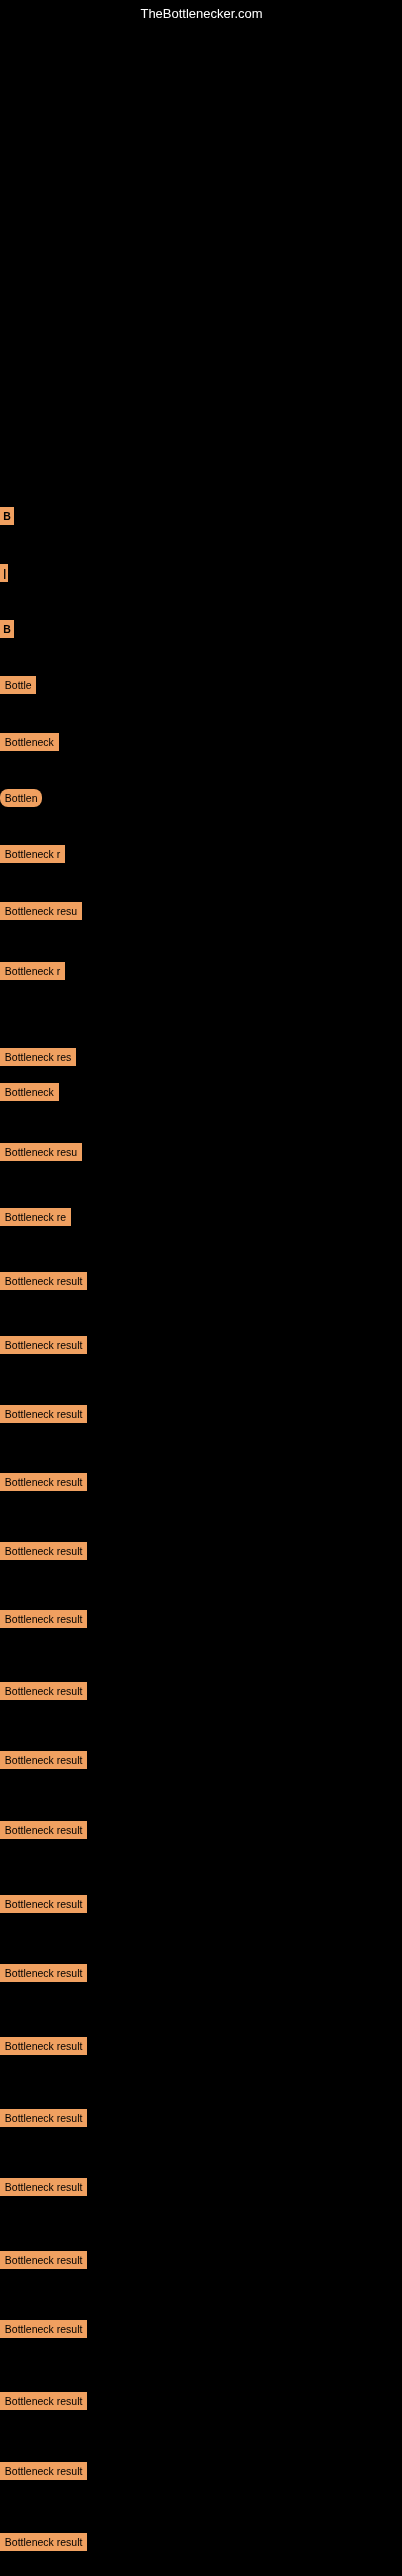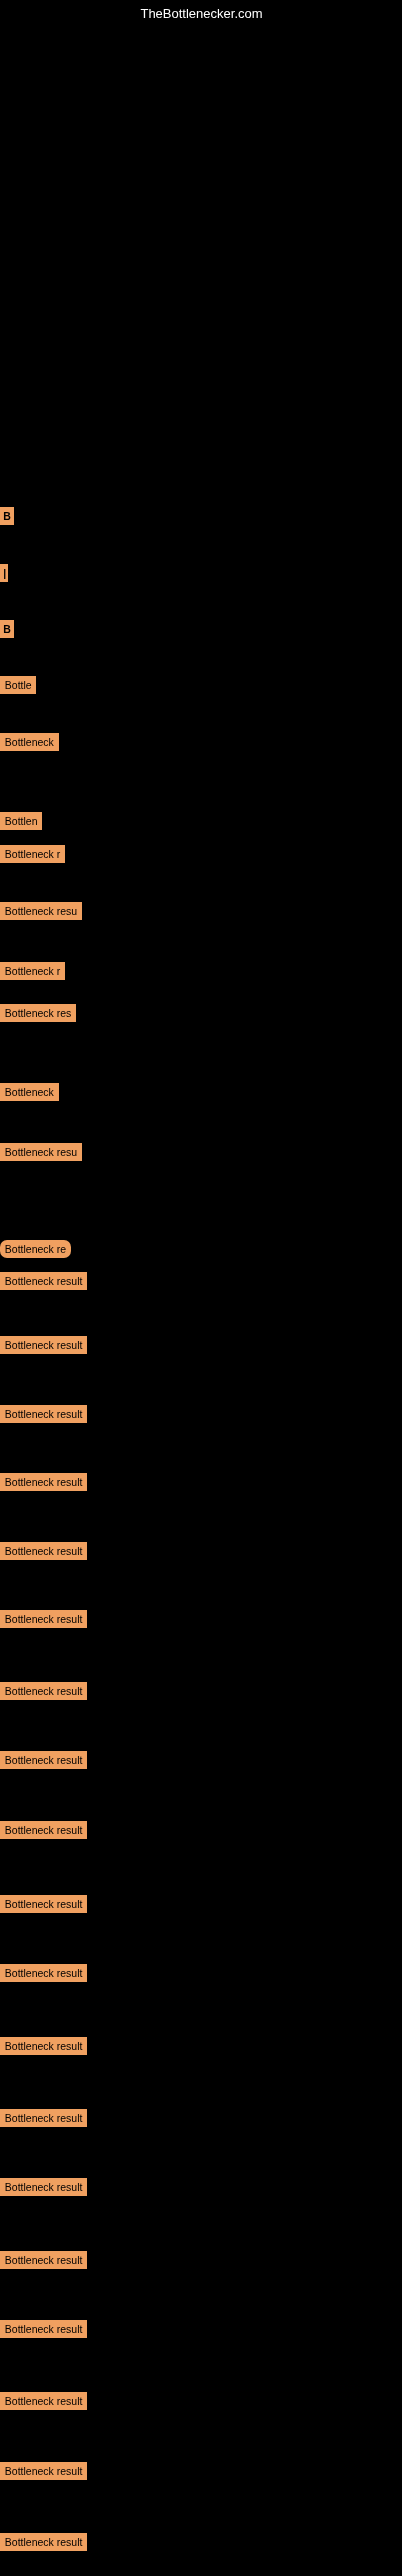--- a/index.html
+++ b/index.html
@@ -58,28 +58,28 @@
 <body>
 
 <span class="site-title">TheBottlenecker.com</span>
 
 <div id="labels-container">
     <span class="small-label" style="top: 507px; max-width: 14.5px;">B</span>
     <span class="small-label" style="top: 564px; max-width: 8px;">|</span>
     <span class="small-label" style="top: 620px; max-width: 14.5px;">B</span>
     <span class="bottleneck-label" style="top: 676px; max-width: 47px;">Bottle</span>
     <span class="bottleneck-label" style="top: 733px; max-width: 72px;">Bottleneck</span>
-    <span class="bottleneck-label" style="top: 812px; max-width: 58px;">Bottlen</span>
+    <span class="bottleneck-label" style="top: 789px; max-width: 58px; border-radius: 8px;">Bottlen</span>
     <span class="bottleneck-label" style="top: 845px; max-width: 87px;">Bottleneck r</span>
     <span class="bottleneck-label" style="top: 902px; max-width: 105px;">Bottleneck resu</span>
     <span class="bottleneck-label" style="top: 962px; max-width: 87px;">Bottleneck r</span>
-    <span class="bottleneck-label" style="top: 1004px; max-width: 98px;">Bottleneck res</span>
+    <span class="bottleneck-label" style="top: 1048px; max-width: 98px;">Bottleneck res</span>
     <span class="bottleneck-label" style="top: 1083px; max-width: 72px;">Bottleneck</span>
     <span class="bottleneck-label" style="top: 1143px; max-width: 105px;">Bottleneck resu</span>
-    <span class="bottleneck-label" style="top: 1240px; max-width: 92px; border-radius: 7px;">Bottleneck re</span>
+    <span class="bottleneck-label" style="top: 1208px; max-width: 92px;">Bottleneck re</span>
     <span class="bottleneck-label" style="top: 1272px; max-width: 117px;">Bottleneck result</span>
     <span class="bottleneck-label" style="top: 1336px; max-width: 117px;">Bottleneck result</span>
     <span class="bottleneck-label" style="top: 1405px; max-width: 117px;">Bottleneck result</span>
     <span class="bottleneck-label" style="top: 1473px; max-width: 117px;">Bottleneck result</span>
     <span class="bottleneck-label" style="top: 1542px; max-width: 117px;">Bottleneck result</span>
     <span class="bottleneck-label" style="top: 1610px; max-width: 117px;">Bottleneck result</span>
     <span class="bottleneck-label" style="top: 1682px; max-width: 117px;">Bottleneck result</span>
     <span class="bottleneck-label" style="top: 1751px; max-width: 117px;">Bottleneck result</span>
     <span class="bottleneck-label" style="top: 1821px; max-width: 117px;">Bottleneck result</span>
     <span class="bottleneck-label" style="top: 1895px; max-width: 117px;">Bottleneck result</span>

